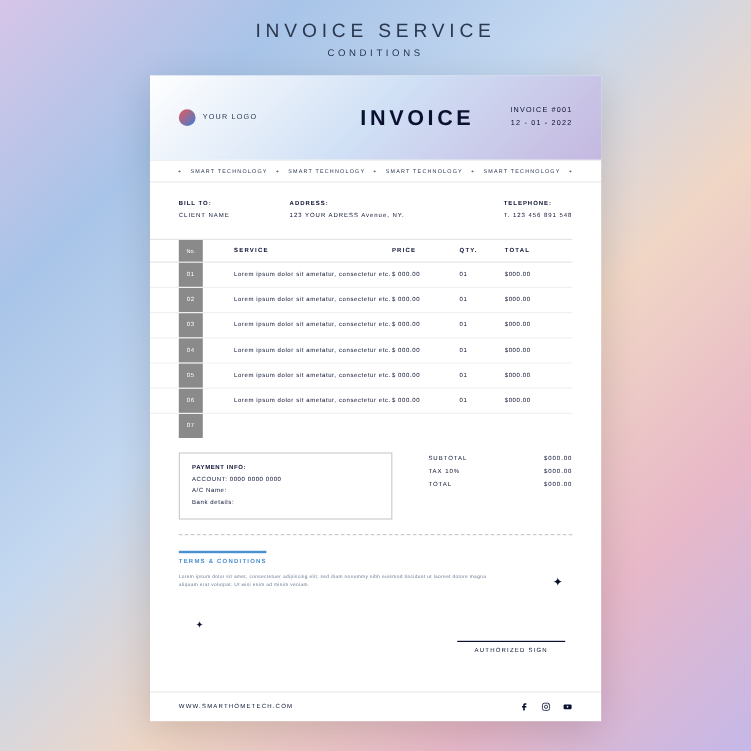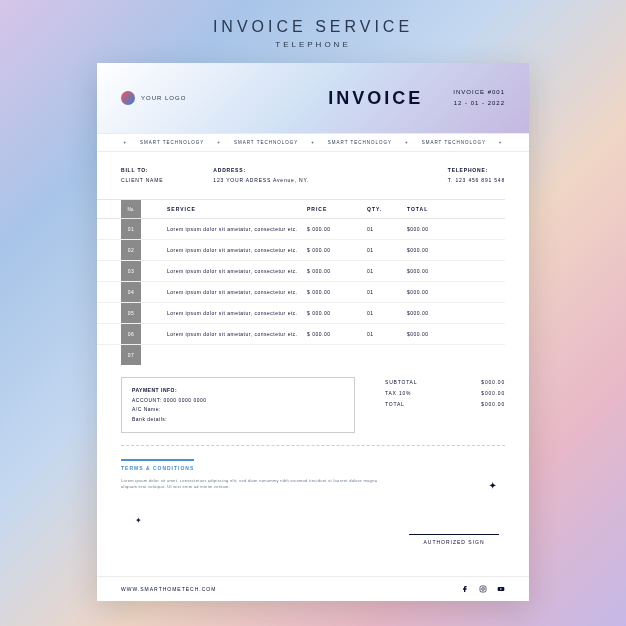--- a/index.html
+++ b/index.html
@@ -5,21 +5,21 @@
 * { margin: 0; padding: 0; box-sizing: border-box; }
 body {
   width: 626px; height: 626px;
   background: linear-gradient(135deg, #d6c5e8 0%, #a8c4e8 20%, #c4d8f0 40%, #f0d6c5 60%, #e8b8c8 80%, #c5b8e8 100%);
   font-family: Arial, sans-serif;
   display: flex; flex-direction: column; align-items: center;
 }
 .page-title { color: #2a3850; font-size: 16px; letter-spacing: 4px; margin-top: 18px; }
 .page-subtitle { color: #2a3850; font-size: 8px; letter-spacing: 3px; margin-top: 4px; }
 .invoice {
-  width: 432px; height: 538px; background: #fff; margin-top: 14px; position: relative;
+  width: 376px; height: 538px; background: #fff; margin-top: 14px; position: relative;
   box-shadow: 0 8px 30px rgba(0,0,0,0.15);
 }
 .header {
   height: 70px; background: linear-gradient(135deg, #fff 0%, #d0e0f5 50%, #c5b8e0 100%);
   display: flex; align-items: center; padding: 0 24px; gap: 30px; position: relative;
 }
 .logo { display: flex; align-items: center; gap: 6px; flex: 1; }
 .logo-mark {
   width: 14px; height: 14px; border-radius: 50%;
   background: linear-gradient(135deg, #e85a5a 0%, #3a7ed8 100%);
@@ -70,21 +70,21 @@
 .social { display: flex; gap: 10px; }
 .soc-icon { width: 8px; height: 8px; display: flex; align-items: center; justify-content: center; }
 .soc-icon svg { width: 8px; height: 8px; fill: #0a1030; }
 .no-head { position: absolute; left: 24px; width: 20px; background: #8a8a8a; color: #fff; font-size: 4.5px; text-align: center; padding: 6px 0; top: 0; bottom:0; display:flex; align-items:center; justify-content:center; }
 .thead { position: relative; }
 </style>
 </head>
 <body>
 
 <div class="page-title">INVOICE SERVICE</div>
-<div class="page-subtitle">TELEPHONE</div>
+<div class="page-subtitle">CONDITIONS</div>
 
 <div class="invoice">
   <div class="header">
     <div class="logo">
       <div class="logo-mark"></div>
       <span class="logo-text">YOUR LOGO</span>
     </div>
     <div class="invoice-title">INVOICE</div>
     <div class="invoice-meta">
       <div>INVOICE #001</div>

